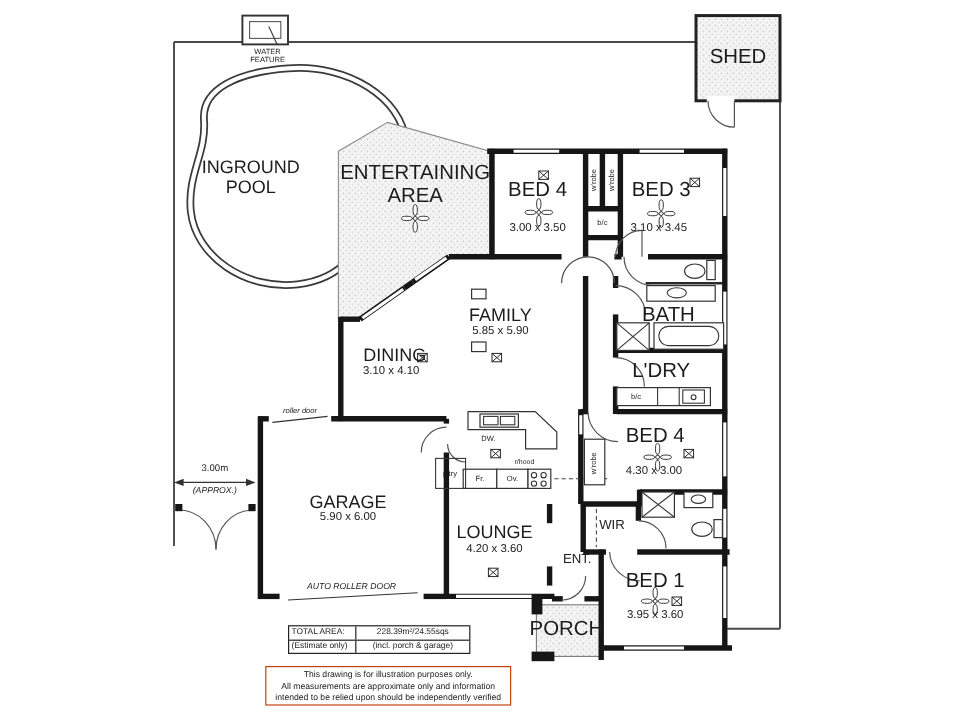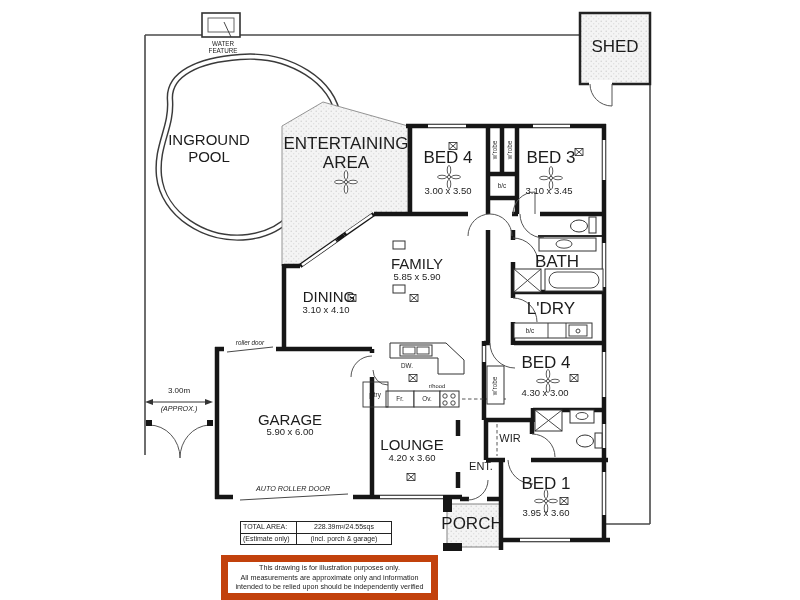--- a/index.html
+++ b/index.html
@@ -19,21 +19,21 @@
   .win{stroke:#fff;stroke-width:2.6;fill:none;}
   .door{stroke:#555;stroke-width:1;fill:none;}
   .bnd{stroke:#4a4a4a;stroke-width:1.6;fill:none;}
   .dash{stroke:#444;stroke-width:0.9;fill:none;stroke-dasharray:3.5,2.5;}
   #area-table{position:absolute;left:240px;top:521px;width:150px;border:1.3px solid #222;
       font-size:7px;line-height:10.5px;z-index:6;background:#fff;}
   #area-table .row{display:flex;}
   #area-table .r1{border-bottom:1px solid #222;}
   #area-table .c1{width:53px;border-right:1px solid #222;padding-left:2px;}
   #area-table .c2{flex:1;text-align:center;}
-  #disclaimer{position:absolute;left:221px;top:555px;width:203px;border:7px solid #c2410c;
+  #disclaimer{position:absolute;left:221px;top:555px;width:203px;border:1px solid #c2410c;
       font-size:7.2px;line-height:9.6px;text-align:center;padding:1px 0;z-index:6;background:#fff;}
 </style>
 </head>
 <body>
 
 <div id="canvas">
 
 <svg width="800" height="600" viewBox="0 0 800 600">
   <defs>
     <pattern id="dots" width="5" height="5" patternUnits="userSpaceOnUse">

